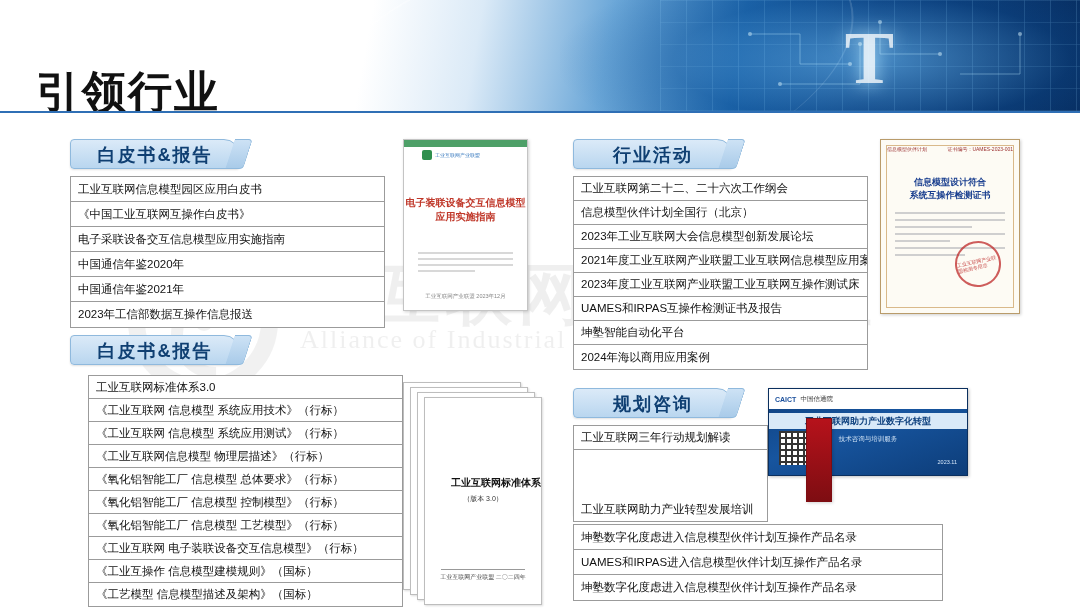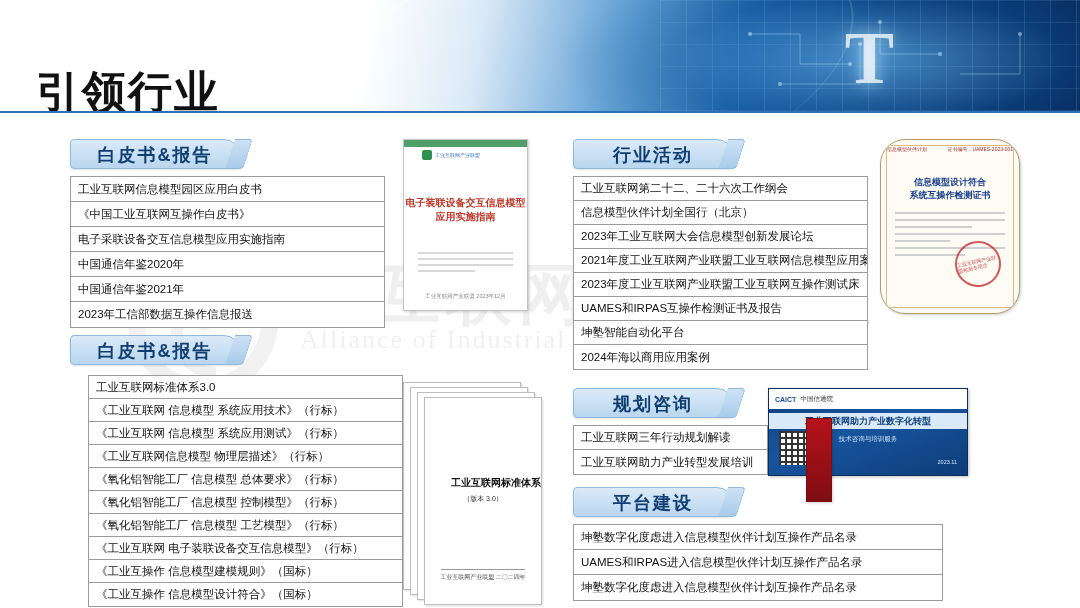--- a/index.html
+++ b/index.html
@@ -254,37 +254,37 @@
 <div class="tbl" style="left:88px; top:375px; width:315px;">
   <div class="row" style="height:23px;">工业互联网标准体系3.0</div>
   <div class="row" style="height:23px;">《工业互联网 信息模型 系统应用技术》（行标）</div>
   <div class="row" style="height:23px;">《工业互联网 信息模型 系统应用测试》（行标）</div>
   <div class="row" style="height:23px;">《工业互联网信息模型 物理层描述》（行标）</div>
   <div class="row" style="height:23px;">《氧化铝智能工厂 信息模型 总体要求》（行标）</div>
   <div class="row" style="height:23px;">《氧化铝智能工厂 信息模型 控制模型》（行标）</div>
   <div class="row" style="height:23px;">《氧化铝智能工厂 信息模型 工艺模型》（行标）</div>
   <div class="row" style="height:23px;">《工业互联网 电子装联设备交互信息模型》（行标）</div>
   <div class="row" style="height:23px;">《工业互操作 信息模型建模规则》（国标）</div>
-  <div class="row" style="height:23px;">《工业互操作 信息模型设计符合》（国标）</div>
+  <div class="row" style="height:23px;">《工艺模型 信息模型描述及架构》（国标）</div>
 </div>
 
 <div class="tbl" style="left:573px; top:176px; width:295px;">
   <div class="row" style="height:24px;">工业互联网第二十二、二十六次工作纲会</div>
   <div class="row" style="height:24px;">信息模型伙伴计划全国行（北京）</div>
   <div class="row" style="height:24px;">2023年工业互联网大会信息模型创新发展论坛</div>
   <div class="row" style="height:24px;">2021年度工业互联网产业联盟工业互联网信息模型应用案例</div>
   <div class="row" style="height:24px;">2023年度工业互联网产业联盟工业互联网互操作测试床</div>
   <div class="row" style="height:24px;">UAMES和IRPAS互操作检测证书及报告</div>
   <div class="row" style="height:24px;">坤塾智能自动化平台</div>
   <div class="row" style="height:24px;">2024年海以商用应用案例</div>
 </div>
 
 <div class="tbl" style="left:573px; top:425px; width:195px;">
   <div class="row" style="height:24px;">工业互联网三年行动规划解读</div>
-  <div class="row" style="height:24px;">工业互联网助力产业转型发展培训</div>
+  <div class="row" style="height:24px;margin-top:47px;">工业互联网助力产业转型发展培训</div>
 </div>
 
 <div class="tbl" style="left:573px; top:524px; width:370px;">
   <div class="row" style="height:25px;">坤塾数字化度虑进入信息模型伙伴计划互操作产品名录</div>
   <div class="row" style="height:25px;">UAMES和IRPAS进入信息模型伙伴计划互操作产品名录</div>
   <div class="row" style="height:25px;">坤塾数字化度虑进入信息模型伙伴计划互操作产品名录</div>
 </div>
 
 <div class="doc" style="left:403px; top:139px; width:125px; height:172px;">
   <div class="reddoc-band"></div>
@@ -308,21 +308,21 @@
   <div class="sheet" style="left:7px; top:5px; width:118px; height:208px;"></div>
   <div class="sheet" style="left:14px; top:10px; width:118px; height:208px;"></div>
   <div class="sheet" style="left:21px; top:15px; width:118px; height:208px;">
     <div class="st-title">工业互联网标准体系</div>
     <div class="st-sub">（版本 3.0）</div>
     <div class="st-rule"></div>
     <div class="st-foot">工业互联网产业联盟 二〇二四年</div>
   </div>
 </div>
 
-<div class="cert" style="left:880px; top:139px; width:140px; height:175px;border-radius:25px;">
+<div class="cert" style="left:880px; top:139px; width:140px; height:175px;">
   <div class="cert-inner"></div>
   <div class="cert-top">
     <span>信息模型伙伴计划</span>
     <span>证书编号：UAMES-2023-001</span>
   </div>
   <div class="cert-title" style="white-space:pre-line;">信息模型设计符合
 系统互操作检测证书</div>
   <div class="cert-body">
     <i></i>
       <i></i>

